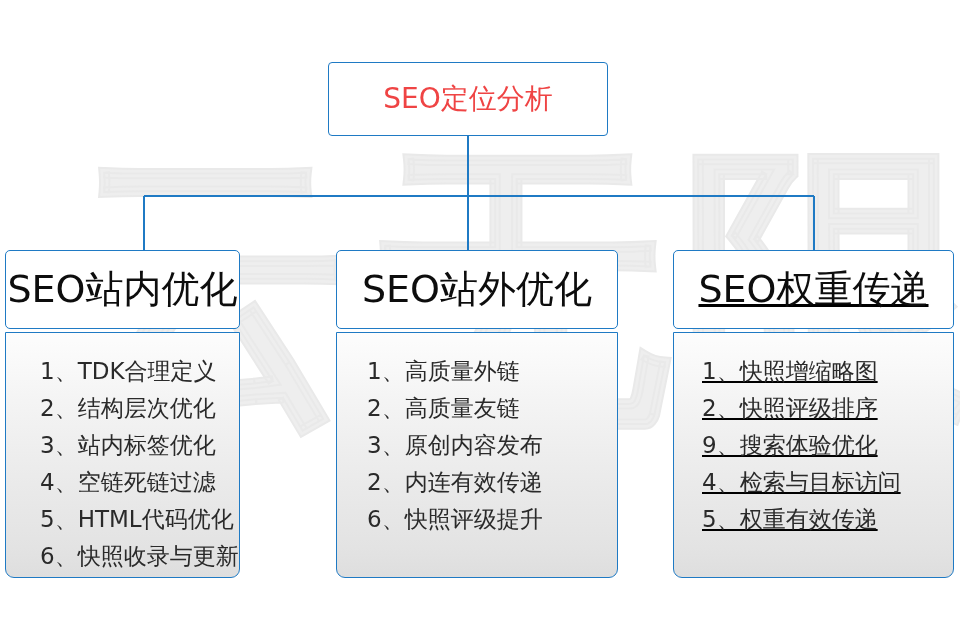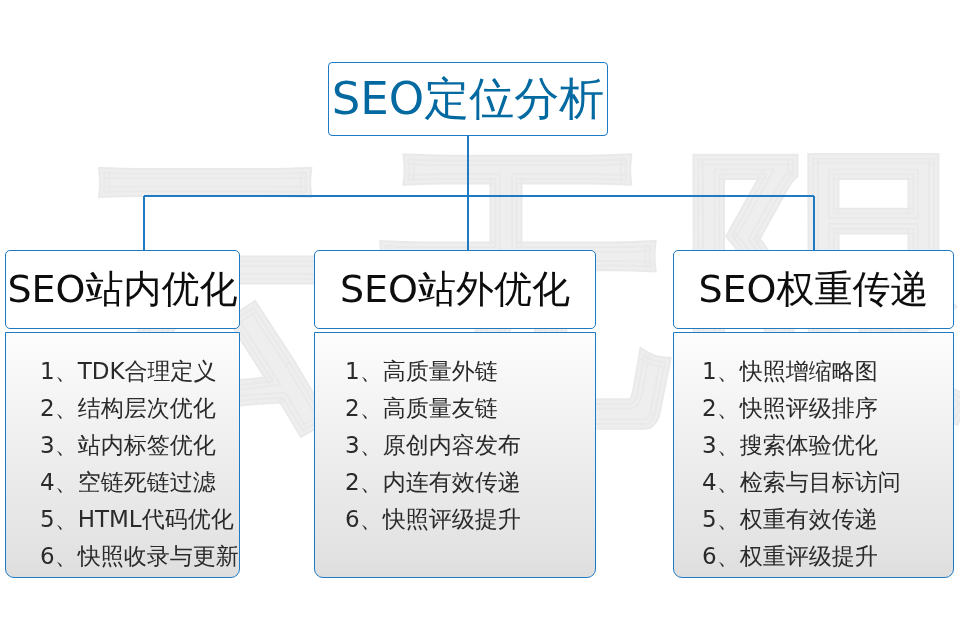--- a/index.html
+++ b/index.html
@@ -66,35 +66,35 @@
     box-sizing: border-box;
     border: 1.6px solid #1f7ac4;
     border-radius: 4px;
     background: #ffffff;
     display: flex;
     align-items: center;
     justify-content: center;
     z-index: 3;
   }
   .top-node .node-title {
-    font-size: 45px;
-    color: #0369a1;
+    font-size: 28px;
+    color: #ef4444;
     letter-spacing: 0px;
     white-space: nowrap;
   }
 
   
   .column {
     position: absolute;
     top: 250px;
     z-index: 3;
   }
   .col-1 { left: 5px;   width: 235px; }
-  .col-2 { left: 314px; width: 282px; }
-  .col-3 { left: 673px; width: 281px; }
+  .col-2 { left: 336px; width: 282px; }
+  .col-3 { left: 673px; width: 281px; text-decoration: underline; }
 
   .col-header {
     box-sizing: border-box;
     height: 79px;
     border: 1.6px solid #1f7ac4;
     border-radius: 5px;
     background: #ffffff;
     display: flex;
     align-items: center;
     justify-content: center;
@@ -194,21 +194,20 @@
   </div>
 
   <div class="column col-3">
     <div class="col-header">
       <span class="col-title">SEO权重传递</span>
     </div>
     <div class="col-body">
       <ol>
         <li>1、快照增缩略图</li>
         <li>2、快照评级排序</li>
-        <li>3、搜索体验优化</li>
+        <li>9、搜索体验优化</li>
         <li>4、检索与目标访问</li>
         <li>5、权重有效传递</li>
-        <li>6、权重评级提升</li>
       </ol>
     </div>
   </div>
 
 </div>
 
 </body></html>

